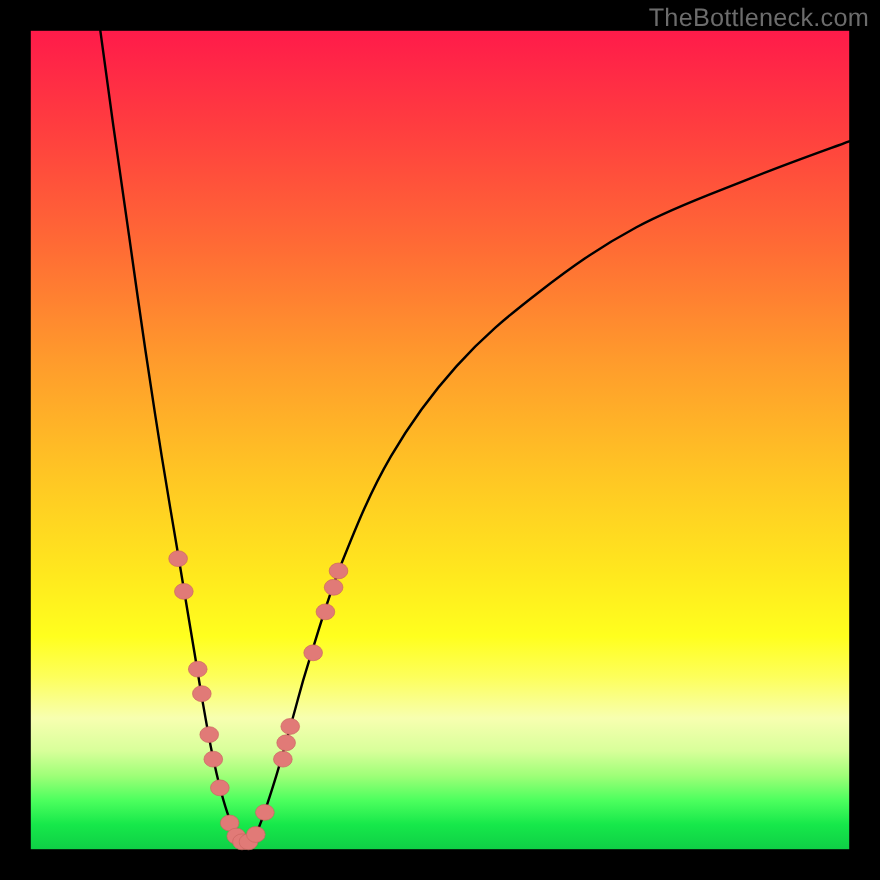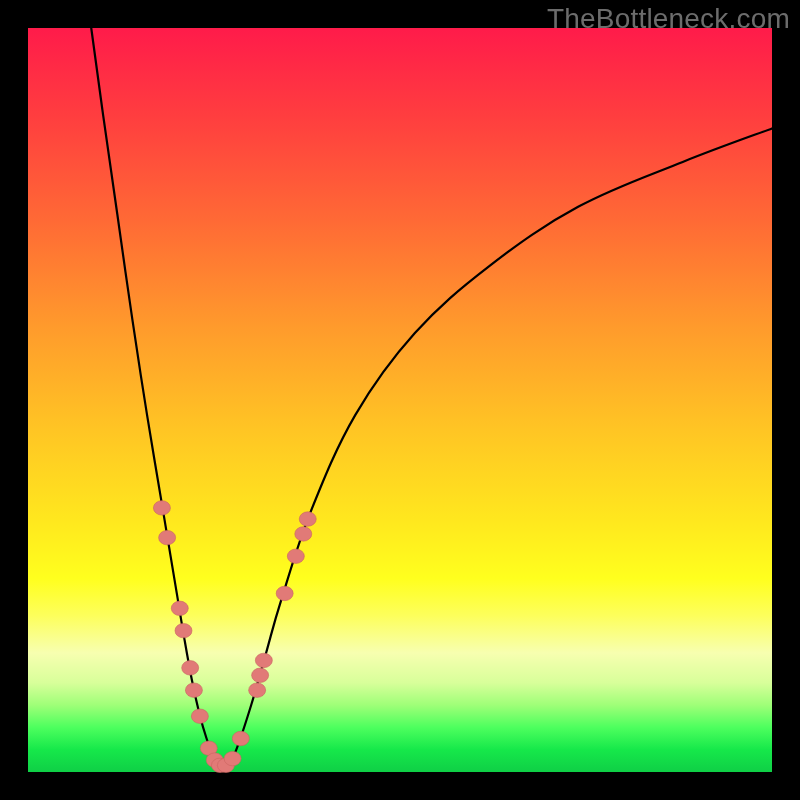--- a/index.html
+++ b/index.html
@@ -39,21 +39,21 @@
       #9fff78 91%,
       #4dff5e 94%,
       #16e84a 97%,
       #0fcf46 100%);
   }
   .watermark {
     position: absolute;
     top: 3px;
     right: 10px;
     color: #6c6c6c;
-    font-size: 28px;
+    font-size: 23px;
     font-weight: 400;
     letter-spacing: 0.2px;
     user-select: none;
   }
   svg.curve {
     position: absolute;
     left: 0;
     top: 0;
     width: 744px;
     height: 744px;

